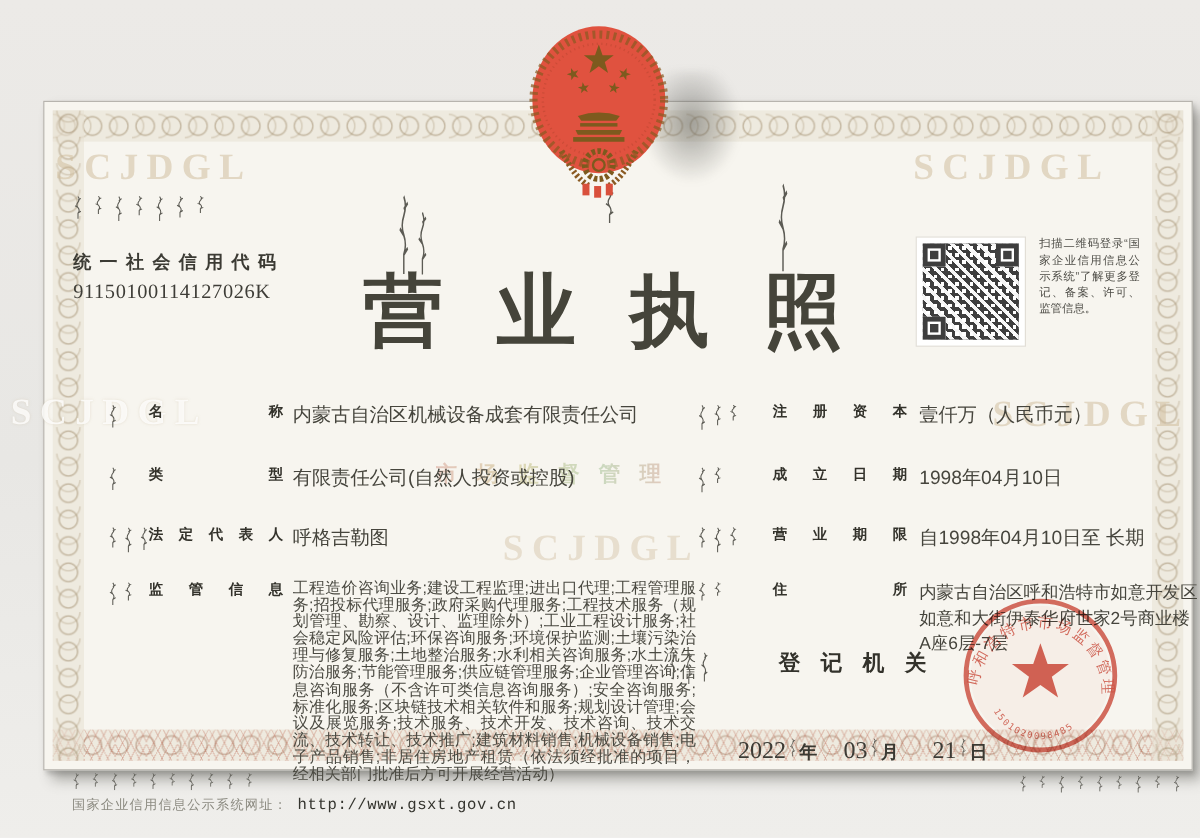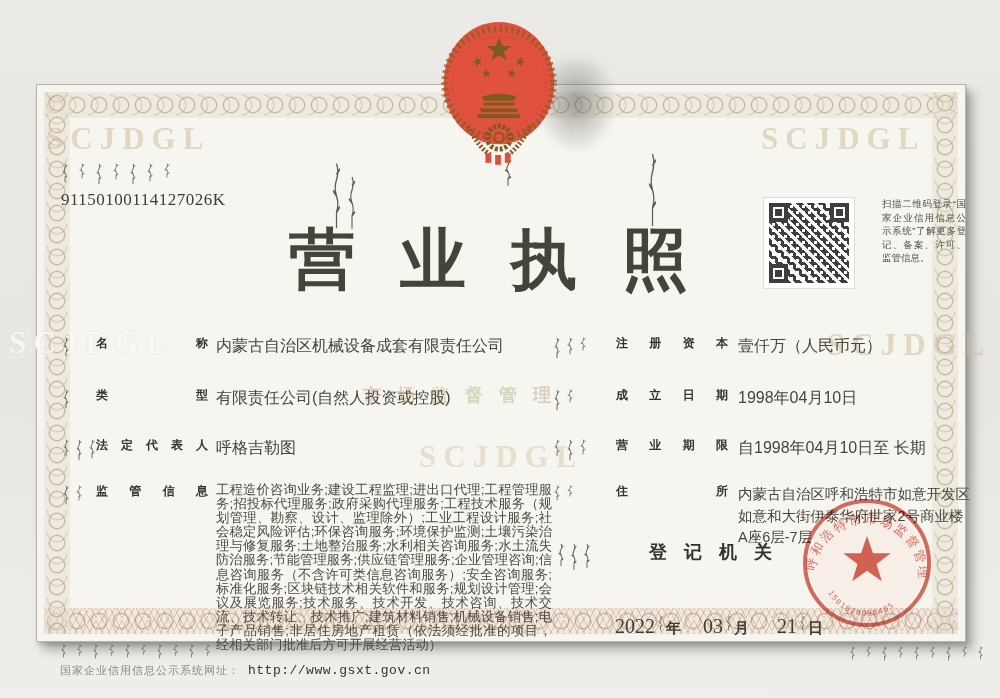--- a/index.html
+++ b/index.html
@@ -2,21 +2,21 @@
 <html><head>
 <meta charset="utf-8">
 <style>
   html,body{margin:0;padding:0;}
   body{width:1000px;height:698px;background:#e8e7e4;position:relative;overflow:hidden;
        font-family:"Liberation Sans","DejaVu Sans",sans-serif;}
   .page{position:absolute;inset:0;background:linear-gradient(180deg,#eceae7 0%,#e8e7e4 55%,#efeeeb 100%);}
 
   
   .card{position:absolute;left:36px;top:84px;width:928px;height:556px;background:#f7f5ef;
-        border:1px solid #b7b4ae;box-shadow:7px 8px 10px rgba(90,90,85,.45),2px 3px 4px rgba(0,0,0,.18);}
+        border:1px solid #b7b4ae;box-shadow:7px 8px 10px rgba(90,90,85,.45),2px 3px 4px rgba(0,0,0,.18);padding-left:28px;}
   .band{position:absolute;z-index:1;}
   .band.h{left:7px;right:7px;height:26px;
      background-image:
        radial-gradient(circle 10px at 11px 13px, rgba(255,255,255,0) 6.5px, rgba(160,140,108,.55) 7.5px, rgba(255,255,255,0) 9px),
        radial-gradient(circle 12px at 0px 13px, rgba(255,255,255,0) 8.5px, rgba(178,160,130,.4) 9.5px, rgba(255,255,255,0) 11px);
      background-size:22px 26px;background-color:rgba(232,224,210,.55);}
   .band.v{top:7px;bottom:7px;width:26px;
      background-image:
        radial-gradient(circle 10px at 13px 11px, rgba(255,255,255,0) 6.5px, rgba(160,140,108,.55) 7.5px, rgba(255,255,255,0) 9px),
        radial-gradient(circle 12px at 13px 0px, rgba(255,255,255,0) 8.5px, rgba(178,160,130,.4) 9.5px, rgba(255,255,255,0) 11px);
@@ -51,21 +51,21 @@
   .code-block{position:absolute;left:24px;top:78px;z-index:5;}
   .code-label{margin-top:24px;font-size:15px;font-weight:bold;letter-spacing:7px;color:#3c3b34;}
   .code-value{margin-top:5px;font-family:"Liberation Serif","DejaVu Serif",serif;font-size:17px;color:#3e3d37;letter-spacing:.5px;}
 
   
   .title{position:absolute;left:50%;transform:translateX(-50%);top:130px;z-index:5;white-space:nowrap;
          font-size:66px;font-weight:800;color:#45443a;letter-spacing:45px;margin-right:-45px;text-indent:20px;}
   .mgc{position:absolute;z-index:5;}
 
   
-  .qr-block{position:absolute;left:726px;top:112px;z-index:5;display:flex;gap:16px;}
+  .qr-block{position:absolute;left:726px;top:112px;z-index:5;display:flex;}
   .qr{width:92px;height:92px;background:#fff;border:1px solid #e2ded6;padding:5px;box-sizing:border-box;position:relative;}
   .qr-inner{position:absolute;inset:5px;
       background-image:
         repeating-linear-gradient(45deg, rgba(255,255,255,.95) 0 3px, transparent 3px 8px),
         repeating-linear-gradient(90deg,#3e3e3e 0 3px, transparent 3px 6px),
         repeating-linear-gradient(0deg,#3e3e3e 0 3px, #fff 3px 6px);}
   .finder{position:absolute;width:19px;height:19px;border:4px solid #3e3e3e;background:#fff;box-sizing:border-box;}
   .finder::after{content:"";position:absolute;inset:2px;background:#3e3e3e;}
   .finder.tl{left:5px;top:5px;} .finder.tr{right:5px;top:5px;} .finder.bl{left:5px;bottom:5px;}
   .qr-caption{width:84px;margin-left:11px;font-size:9.5px;line-height:13.5px;color:#4d4c46;text-align:justify;}
@@ -178,20 +178,21 @@
         <svg class="mg" width="8" height="22">
             <use href="#mg"></use>
           </svg>
           <svg class="mg" width="8" height="19">
             <use href="#mg"></use>
           </svg>
         <svg class="mg" width="8" height="15">
             <use href="#mg"></use>
           </svg>
       </div>
+      <div class="code-label">统一社会信用代码</div>
       <div class="code-value">91150100114127026K</div>
     </div>
 
     <div class="mgc" style="left:294px;top:76px">
       <svg class="mg" width="11" height="70" preserveAspectRatio="none">
           <use href="#mg"></use>
         </svg>
       </div>
     <div class="mgc" style="left:310px;top:90px">
       <svg class="mg" width="10" height="56" preserveAspectRatio="none">

